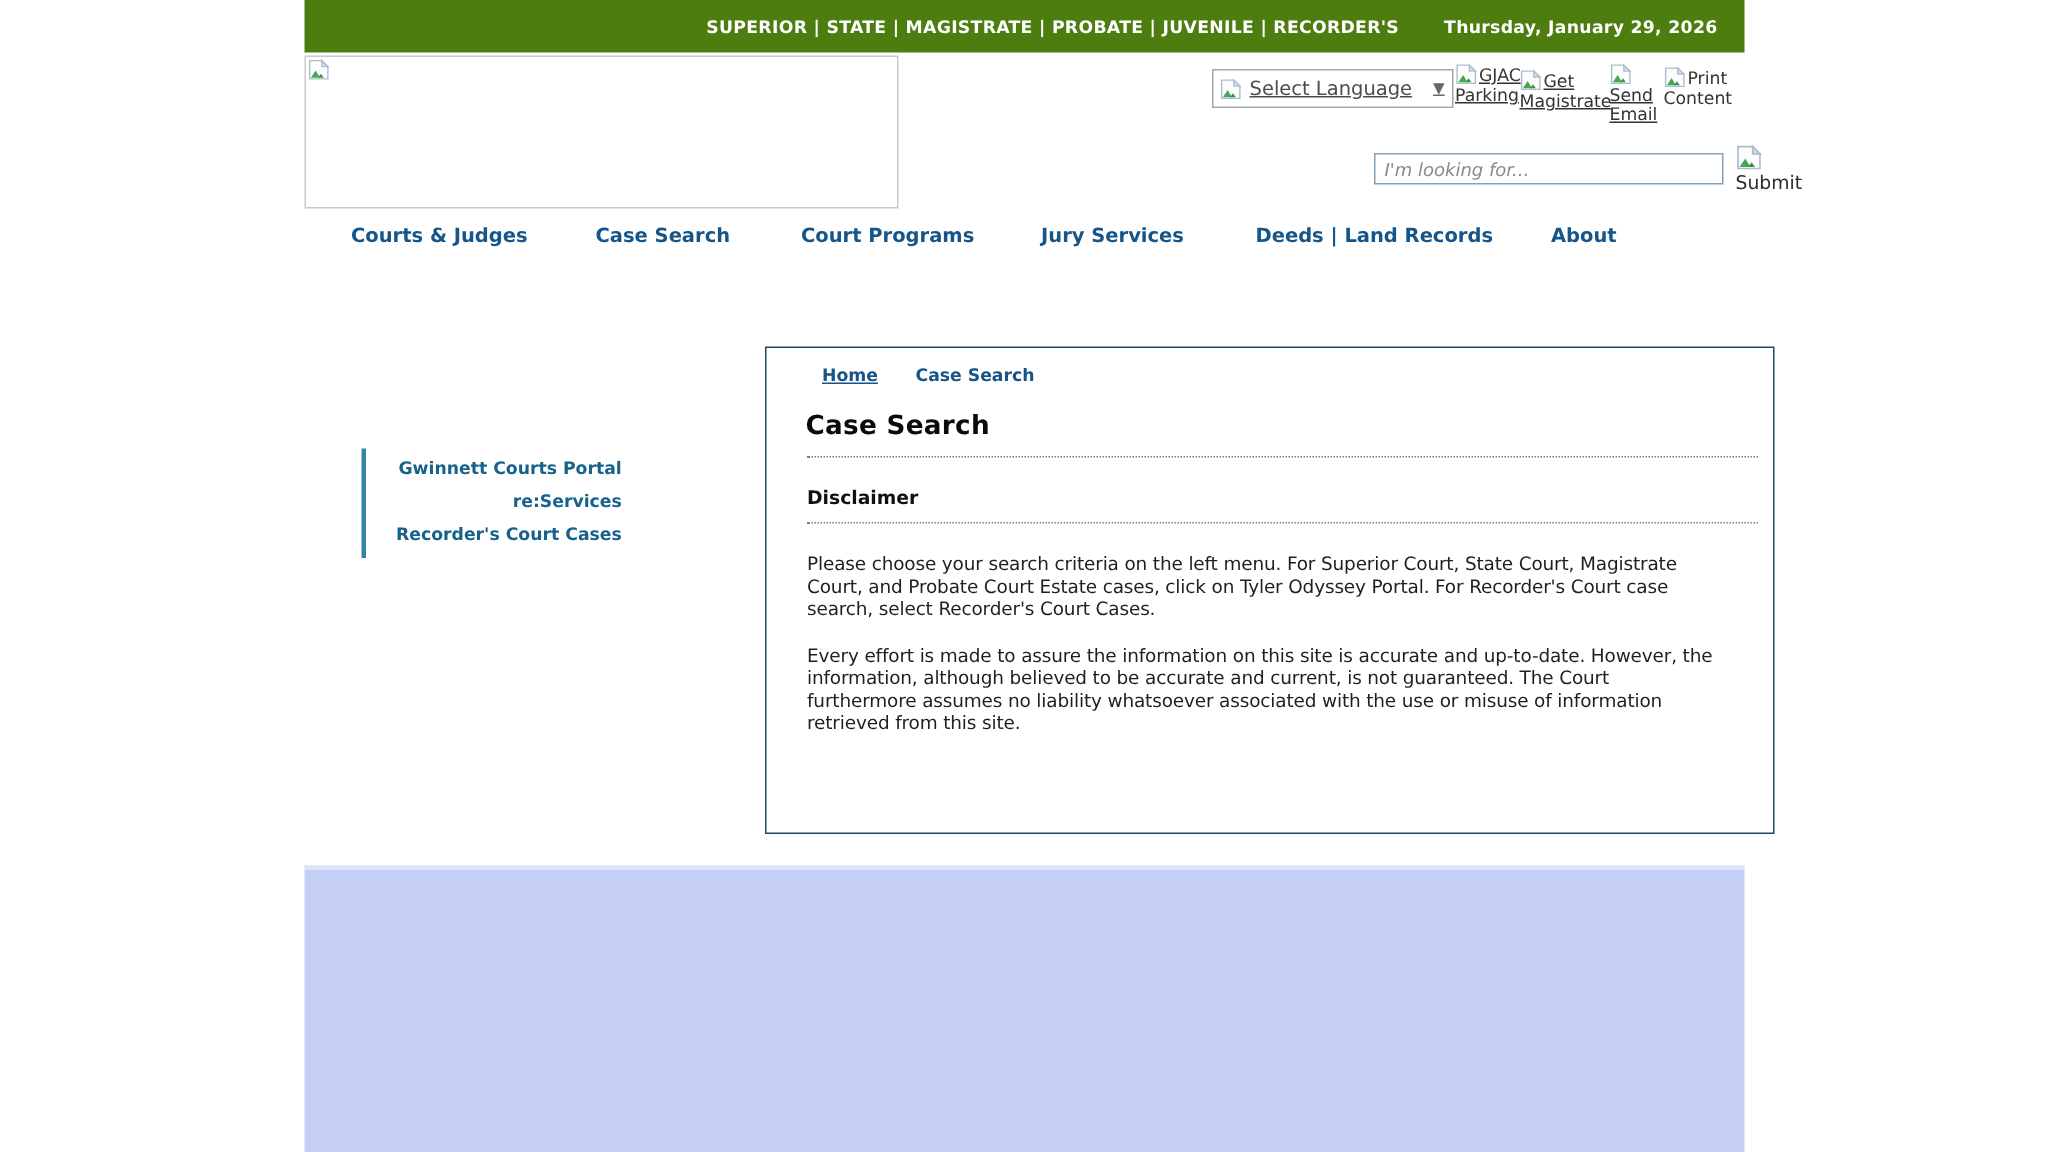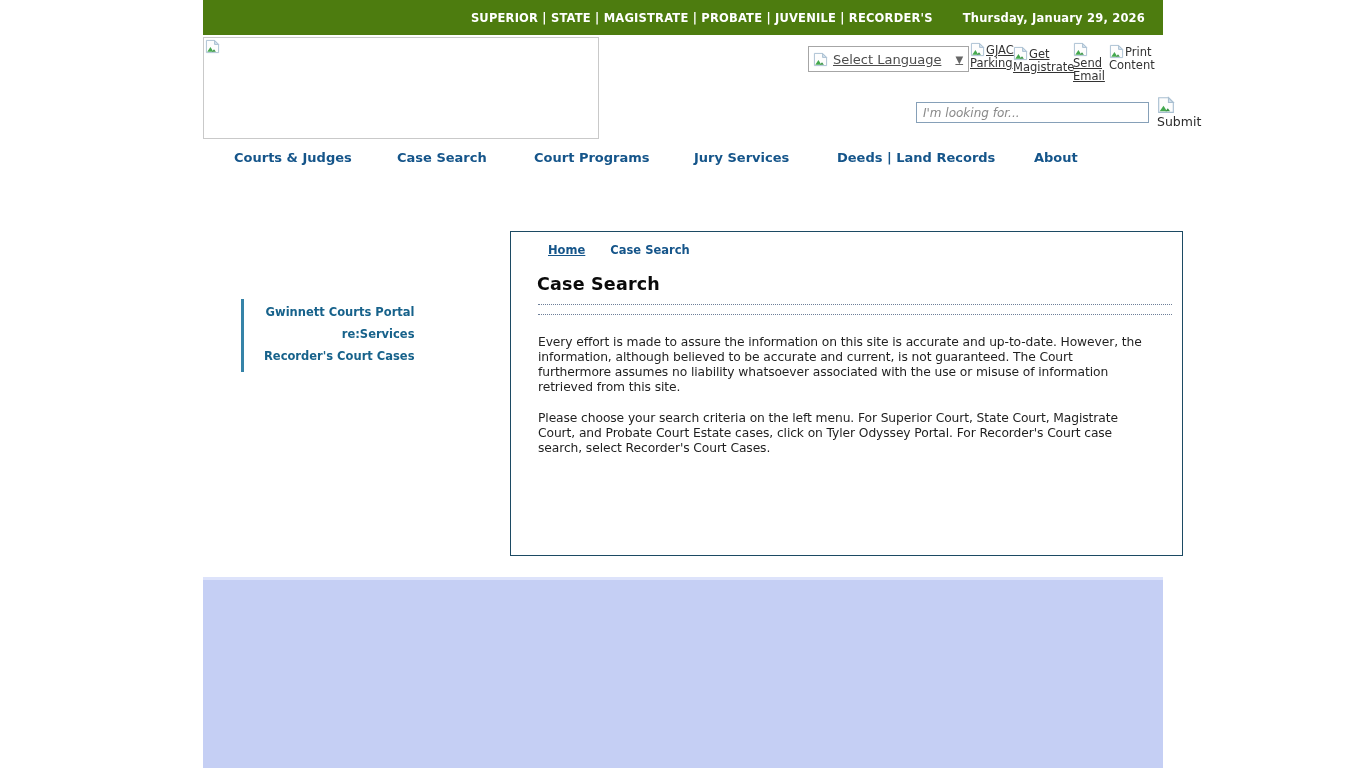--- a/index.html
+++ b/index.html
@@ -173,20 +173,21 @@
     <a>Recorder's Court Cases</a>
   </div>
 
   <div class="content-box">
     <div class="breadcrumb">
       <a class="bc-home">Home</a>
       <span class="bc-current">Case Search</span>
     </div>
     <div class="page-title">Case Search</div>
     <div class="dotted"></div>
+    <div class="section-heading">Disclaimer</div>
     <div class="dotted dotted2"></div>
+    <p class="para">Please choose your search criteria on the left menu. For Superior Court, State Court, Magistrate Court, and Probate Court Estate cases, click on Tyler Odyssey Portal. For Recorder's Court case search, select Recorder's Court Cases.</p>
     <p class="para">Every effort is made to assure the information on this site is accurate and up-to-date. However, the information, although believed to be accurate and current, is not guaranteed. The Court furthermore assumes no liability whatsoever associated with the use or misuse of information retrieved from this site.</p>
-    <p class="para">Please choose your search criteria on the left menu. For Superior Court, State Court, Magistrate Court, and Probate Court Estate cases, click on Tyler Odyssey Portal. For Recorder's Court case search, select Recorder's Court Cases.</p>
   </div>
 
   <div class="footer"></div>
 
 </div>
 
 </body></html>

